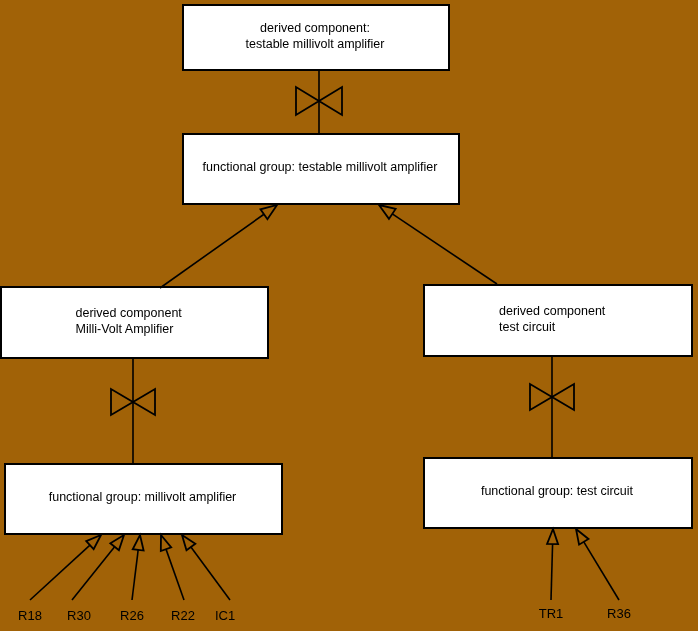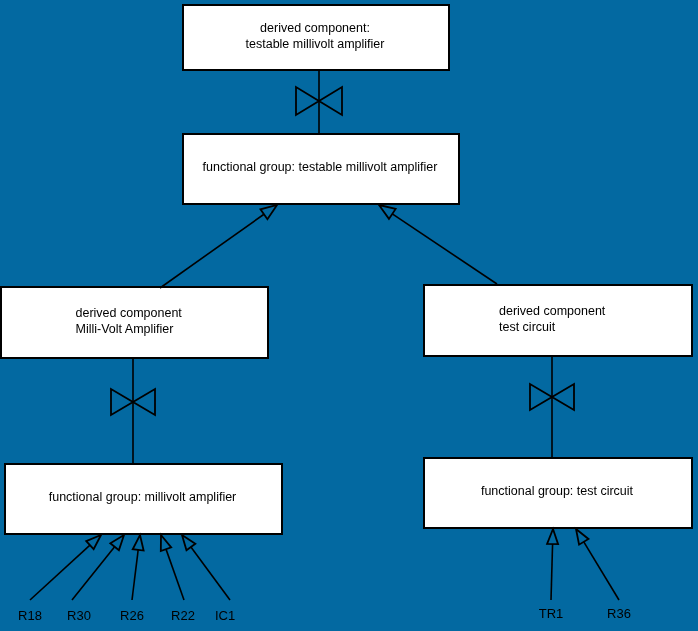--- a/index.html
+++ b/index.html
@@ -7,21 +7,21 @@
     padding: 0;
     background: #ffffff;
   }
   body {
     font-family: "Liberation Sans", sans-serif;
   }
   #canvas {
     position: relative;
     width: 698px;
     height: 631px;
-    background: #0369a1;
+    background: #a16207;
     overflow: hidden;
   }
   #diagram-svg {
     position: absolute;
     left: 0;
     top: 0;
     width: 698px;
     height: 631px;
   }
   .box-rect {

